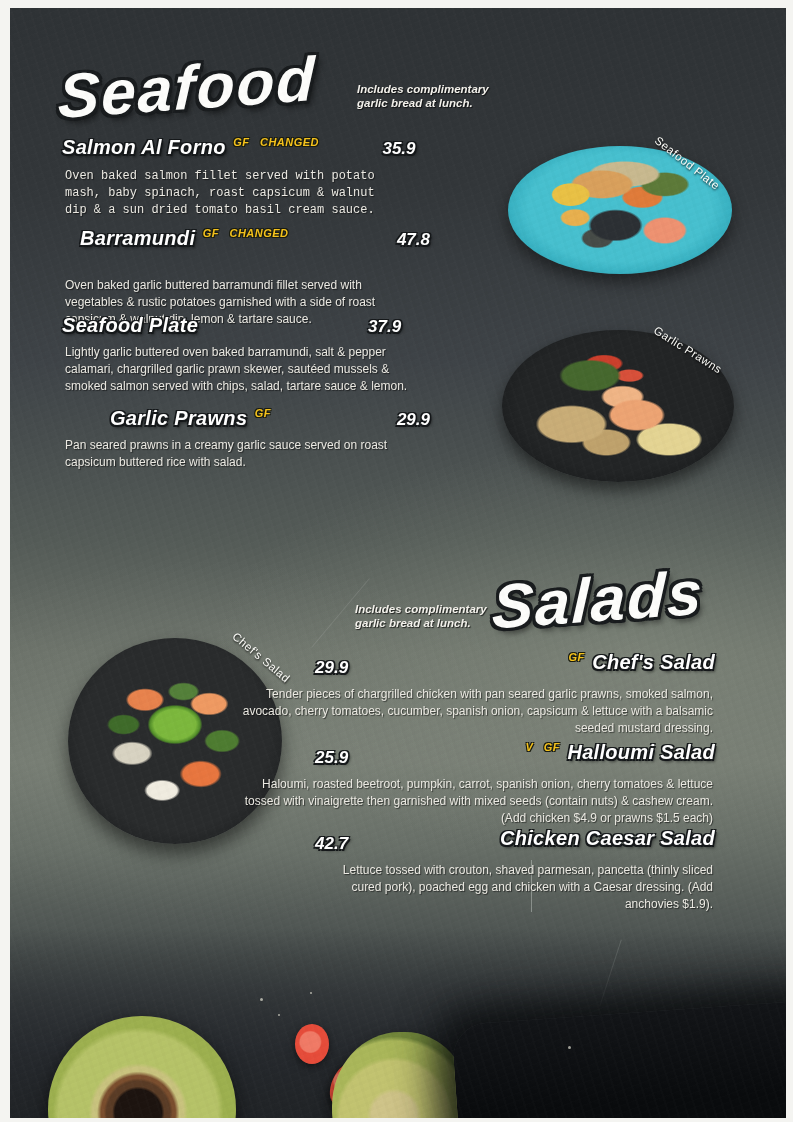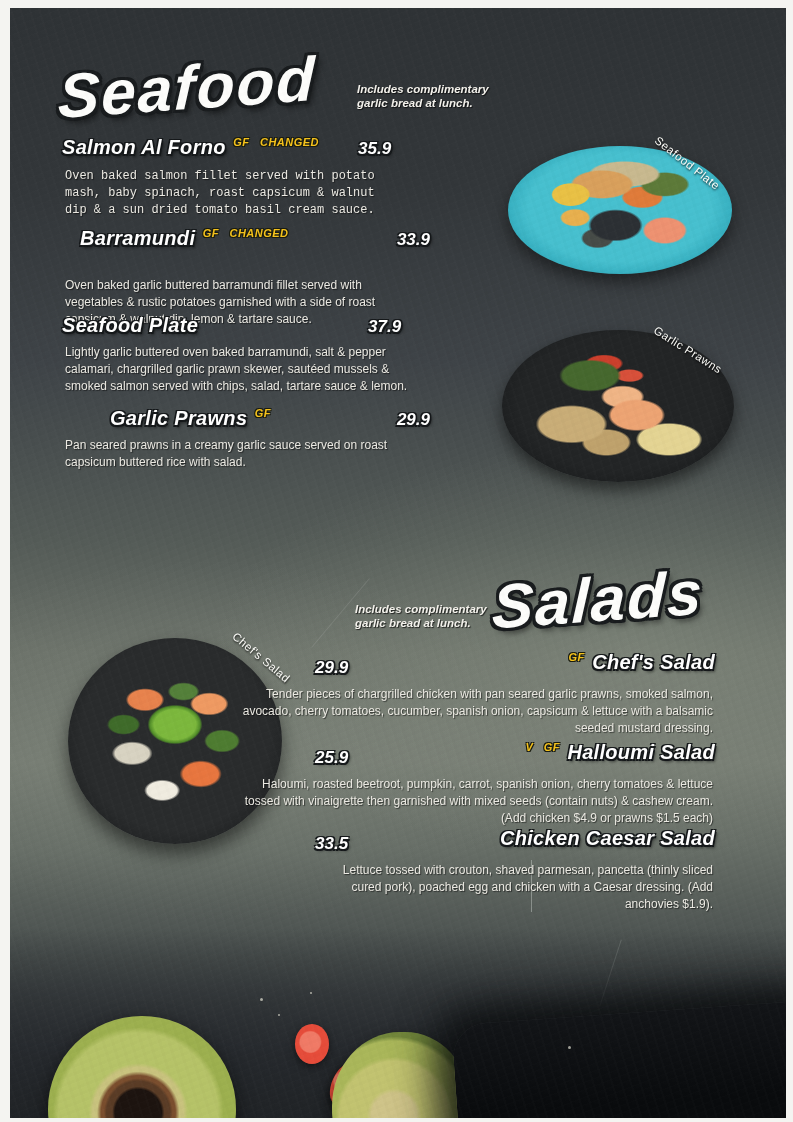--- a/index.html
+++ b/index.html
@@ -154,29 +154,29 @@
 
     <div class="layer">
       <div class="script-title" style="left:48px; top:44px;">Seafood</div>
       <div class="section-note" style="left:347px; top:74px;">Includes complimentary garlic bread at lunch.</div>
 
       <div class="item-head" style="left:52px; top:128px;">
         <span class="item-name">Salmon Al Forno</span>
         <span class="badge">GF</span>
         <span class="badge">CHANGED</span>
       </div>
-      <div class="price" style="left:348px; top:131px; width:62px; text-align:left;">35.9</div>
+      <div class="price" style="left:358px; top:131px; width:62px; text-align:center;">35.9</div>
       <div class="item-desc" style="left:55px; top:160px; width:314px;font-family:Liberation Mono, monospace;">Oven baked salmon fillet served with potato mash, baby spinach, roast capsicum &amp; walnut dip &amp; a sun dried tomato basil cream sauce.</div>
 
       <div class="item-head" style="left:52px; top:219px;padding-left:18px;">
         <span class="item-name">Barramundi</span>
         <span class="badge">GF</span>
         <span class="badge">CHANGED</span>
       </div>
-      <div class="price" style="left:358px; top:222px; width:62px; text-align:right;">33.9</div>
+      <div class="price" style="left:358px; top:222px; width:62px; text-align:right;">47.8</div>
       <div class="item-desc" style="left:55px; top:249px; width:330px;margin-top:20px;">Oven baked garlic buttered barramundi fillet served with vegetables &amp; rustic potatoes garnished with a side of roast capsicum &amp; walnut dip, lemon &amp; tartare sauce.</div>
 
       <div class="item-head" style="left:52px; top:306px;">
         <span class="item-name">Seafood Plate</span>
       </div>
       <div class="price" style="left:358px; top:309px; width:62px; text-align:left;">37.9</div>
       <div class="item-desc" style="left:55px; top:336px; width:352px;">Lightly garlic buttered oven baked barramundi, salt &amp; pepper calamari, chargrilled garlic prawn skewer, sautéed mussels &amp; smoked salmon served with chips, salad, tartare sauce &amp; lemon.</div>
 
       <div class="item-head" style="left:52px; top:399px;padding-left:48px;">
         <span class="item-name">Garlic Prawns</span>
@@ -207,21 +207,21 @@
       <div class="item-desc align-right" style="right:73px; top:678px; width:472px;">Tender pieces of chargrilled chicken with pan seared garlic prawns, smoked salmon, avocado, cherry tomatoes, cucumber, spanish onion, capsicum &amp; lettuce with a balsamic seeded mustard dressing.</div>
 
       <div class="price" style="left:305px; top:740px; width:62px;">25.9</div>
       <div class="item-head" style="right:71px; top:733px;">
         <span class="badge">V</span>
         <span class="badge">GF</span>
         <span class="item-name">Halloumi Salad</span>
       </div>
       <div class="item-desc align-right" style="right:73px; top:768px; width:478px;">Haloumi, roasted beetroot, pumpkin, carrot, spanish onion, cherry tomatoes &amp; lettuce tossed with vinaigrette then garnished with mixed seeds (contain nuts) &amp; cashew cream. (Add chicken $4.9 or prawns $1.5 each)</div>
 
-      <div class="price" style="left:305px; top:826px; width:62px;">33.5</div>
+      <div class="price" style="left:305px; top:826px; width:62px;">42.7</div>
       <div class="item-head" style="right:71px; top:819px;">
         <span class="item-name">Chicken Caesar Salad</span>
       </div>
       <div class="item-desc align-right" style="right:73px; top:854px; width:400px;">Lettuce tossed with crouton, shaved parmesan, pancetta (thinly sliced cured pork), poached egg and chicken with a Caesar dressing. (Add anchovies $1.9).</div>
     </div>
 
     <div class="photo-strip">
       <div class="avocado-half" style="left:38px; top:88px; width:188px; height:186px;"></div>
       <div class="tomato-slice" style="left:285px; top:96px; width:34px; height:40px;"></div>
       <div class="tomato-slice" style="left:322px; top:134px; width:24px; height:44px; transform:rotate(24deg);"></div>

